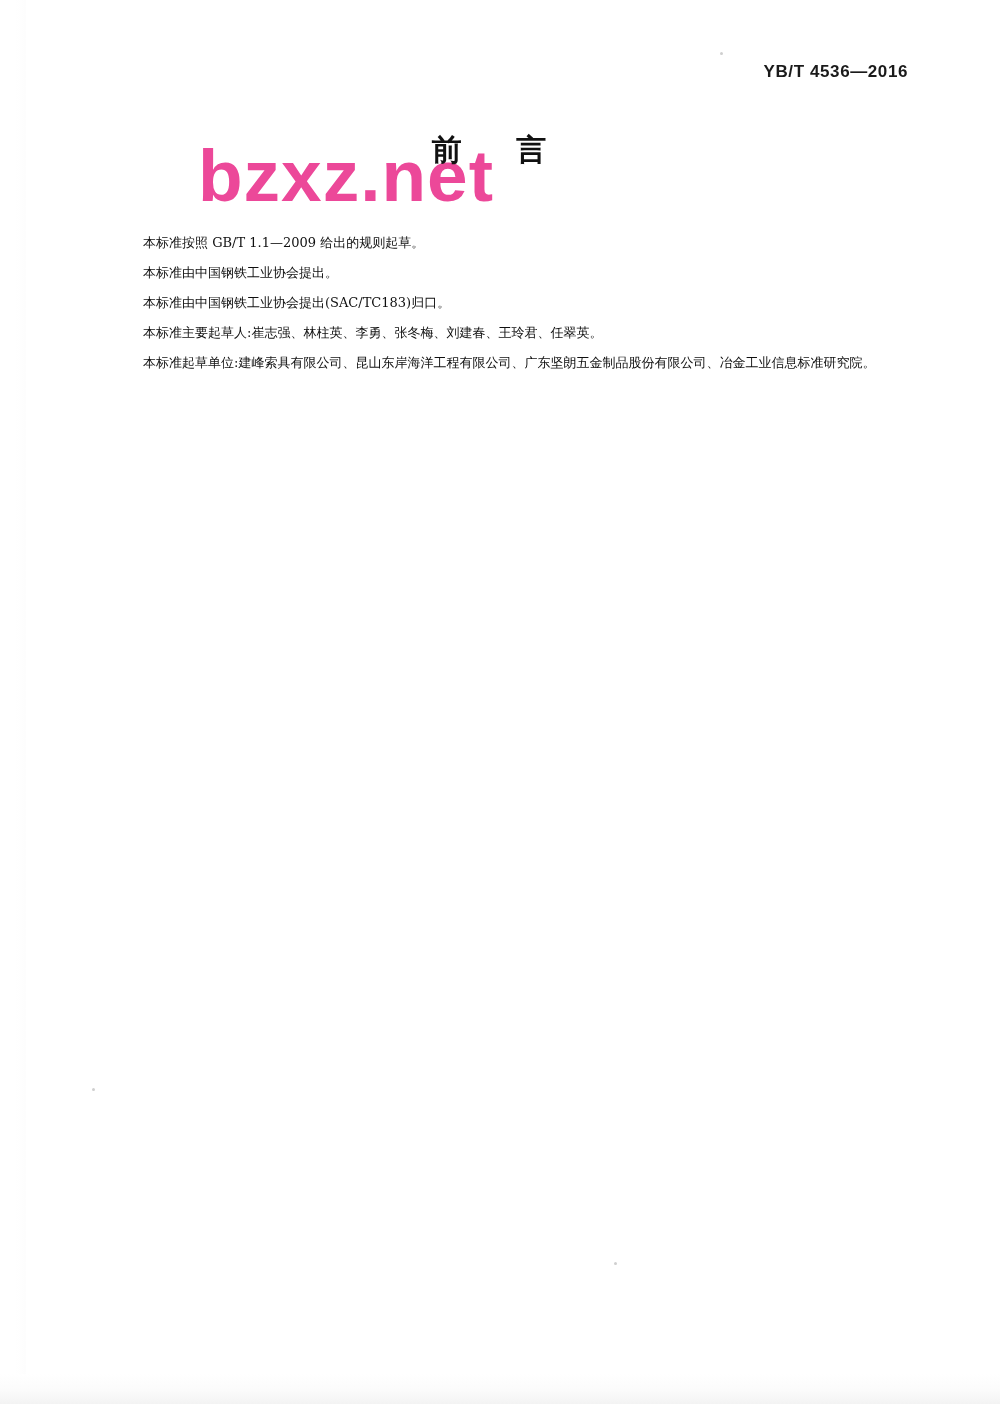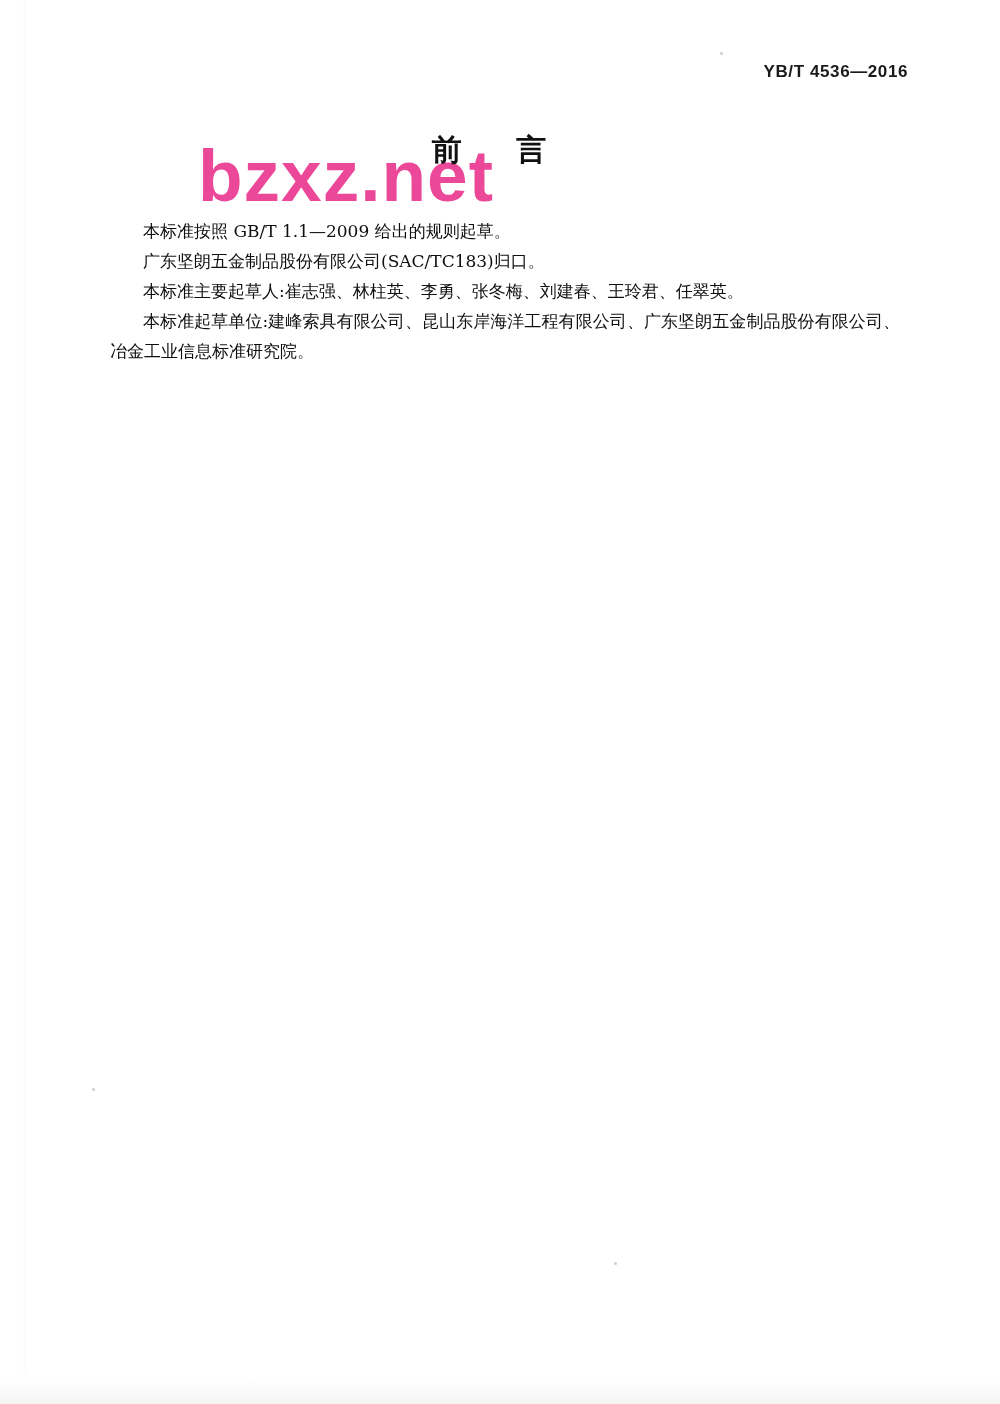--- a/index.html
+++ b/index.html
@@ -71,24 +71,24 @@
     text-align: center;
     font-family: "DejaVu Sans", sans-serif;
     font-size: 30px;
     font-weight: bold;
     letter-spacing: 22px;
     color: #111111;
   }
   .body-text {
     position: absolute;
     left: 110px;
-    top: 216px;
+    top: 228px;
     width: 790px;
     font-family: "DejaVu Serif", serif;
-    font-size: 17px;
+    font-size: 13px;
     line-height: 30px;
     color: #0f0f0f;
     text-align: justify;
   }
   .body-text p {
     margin: 0;
     text-indent: 33px;
   }
   .speck {
     position: absolute;
@@ -104,21 +104,22 @@
   <div class="scan-edge-left"></div>
 
   <div class="header">YB/T 4536—2016</div>
 
   <div class="watermark">bzxz.net</div>
 
   <div class="doc-title">前 言</div>
 
   <div class="body-text">
     <p>本标准按照 GB/T 1.1—2009 给出的规则起草。</p>
-    <p>广东坚朗五金制品股份有限公司(SAC/TC183)归口。</p>
+    <p>本标准由中国钢铁工业协会提出。</p>
+    <p>本标准由中国钢铁工业协会提出(SAC/TC183)归口。</p>
     <p>本标准主要起草人:崔志强、林柱英、李勇、张冬梅、刘建春、王玲君、任翠英。</p>
     <p>本标准起草单位:建峰索具有限公司、昆山东岸海洋工程有限公司、广东坚朗五金制品股份有限公司、冶金工业信息标准研究院。</p>
   </div>
 
   <div class="speck" style="left:720px; top:52px; width:3px; height:3px;"></div>
   <div class="speck" style="left:92px; top:1088px; width:3px; height:3px;"></div>
   <div class="speck" style="left:614px; top:1262px; width:3px; height:3px;"></div>
 
   <div class="scan-bottom-line2"></div>
   <div class="scan-bottom-line"></div>

